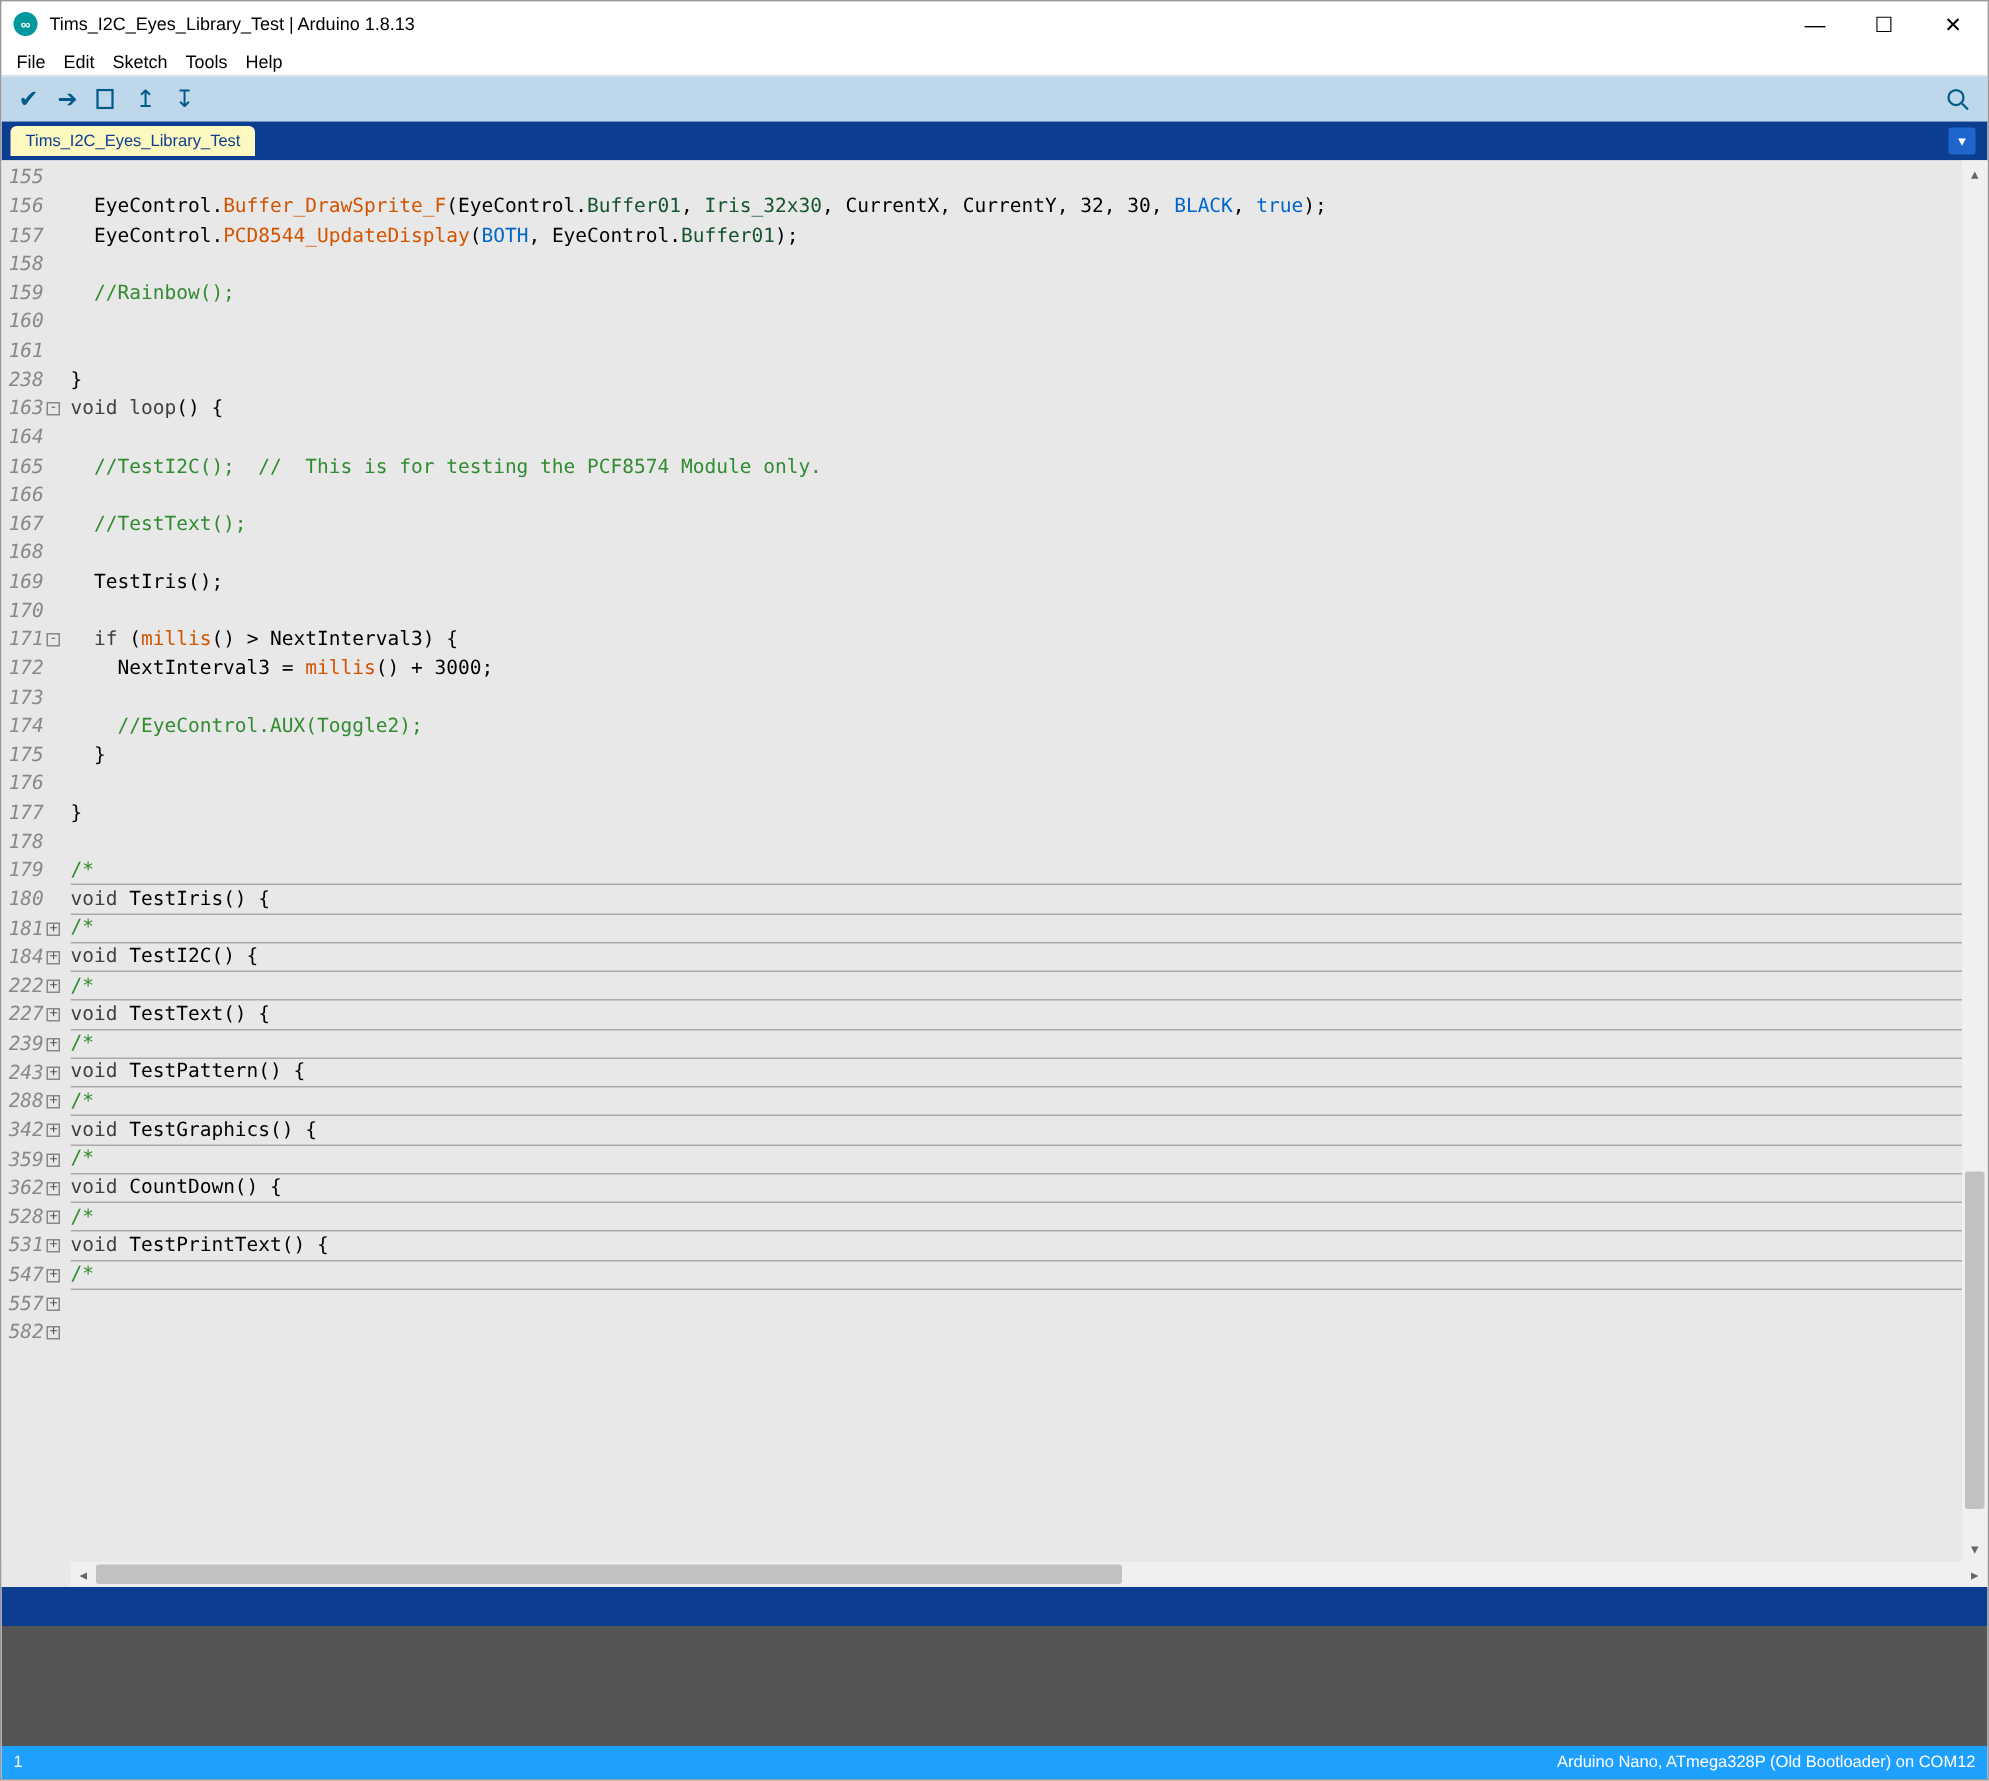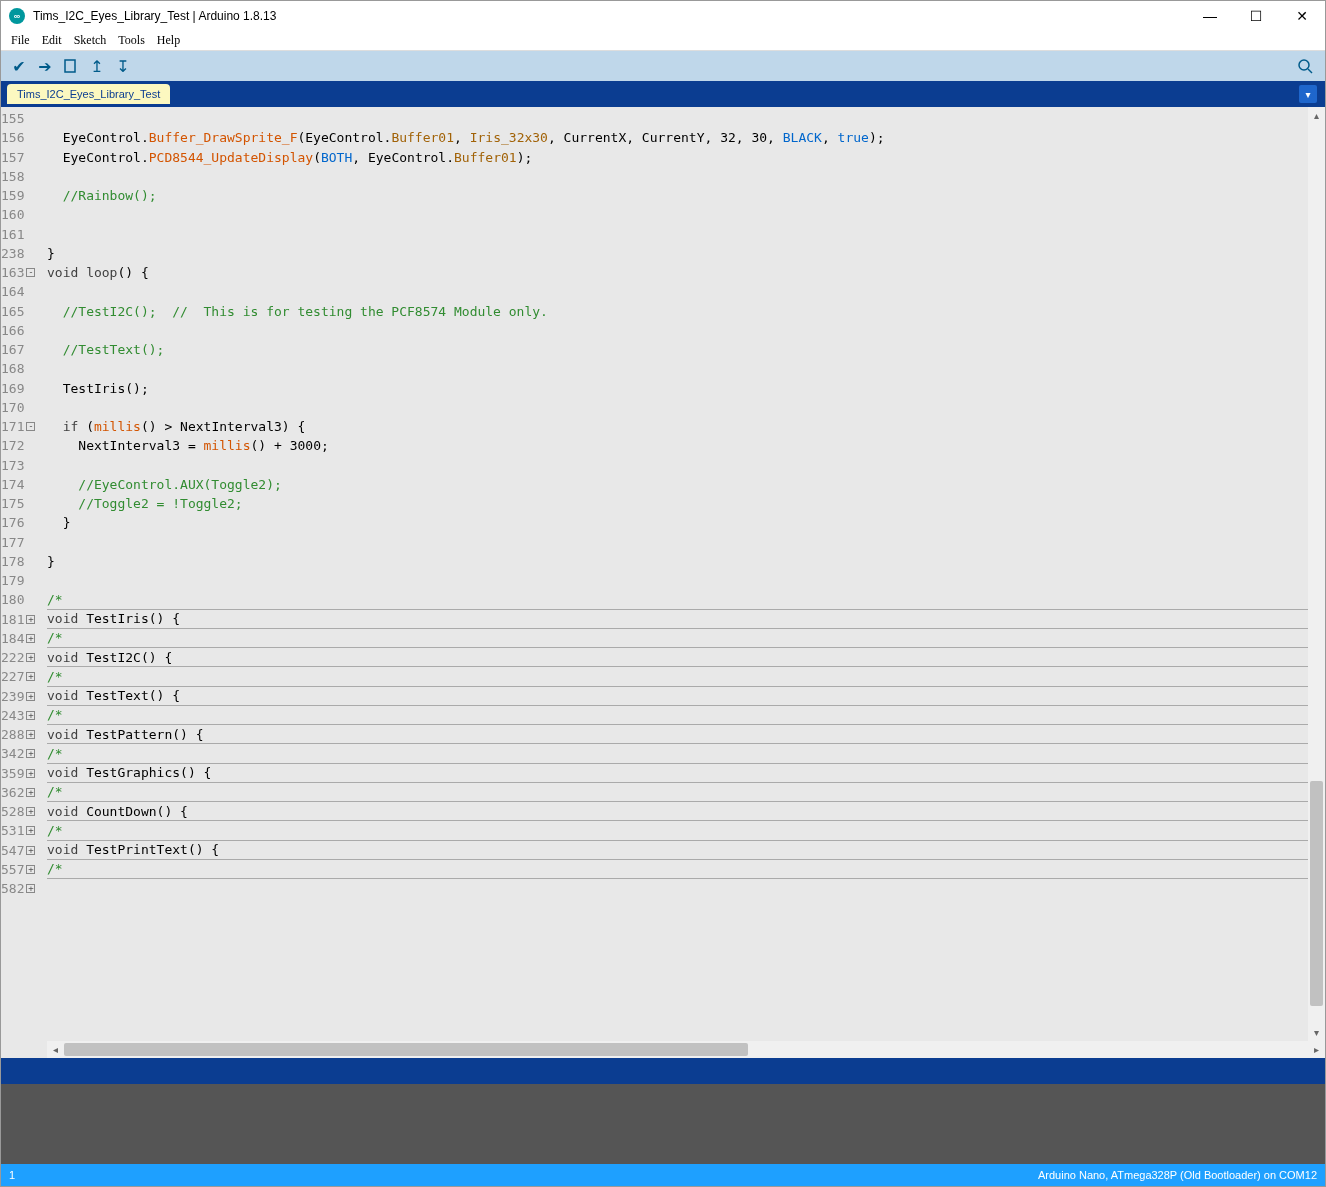--- a/index.html
+++ b/index.html
@@ -4,41 +4,41 @@
 <style>
 * { margin:0; padding:0; box-sizing:border-box; }
 body { font-family:"Segoe UI",Tahoma,sans-serif; font-size:12px; background:#fff; width:1326px; height:1187px; overflow:hidden; display:flex; flex-direction:column; border:1px solid #999;}
 
 .titlebar { height:30px; background:#fff; display:flex; align-items:center; padding:0 0 0 8px; }
 .titlebar .logo { width:16px; height:16px; border-radius:50%; background:#00979d; display:flex; align-items:center; justify-content:center; margin-right:8px;}
 .titlebar .logo::after{content:"∞";color:#fff;font-size:9px;font-weight:bold;}
 .titlebar .title { flex:1; font-size:12px; color:#000;}
 .titlebar .wbtn { width:46px; height:30px; display:flex; align-items:center; justify-content:center; font-size:14px; color:#000; }
 
-.menubar { height:20px; display:flex; align-items:center; padding:0 4px; background:#fff; border-bottom:1px solid #ddd;font-family:Liberation Serif, serif;}
+.menubar { height:20px; display:flex; align-items:center; padding:0 4px; background:#fff; border-bottom:1px solid #ddd;}
 .menubar .mitem { padding:2px 6px; font-size:12px;}
 
 .toolbar { height:30px; background:#bfd7ea; display:flex; align-items:center; padding:0 6px; }
 .toolbar .tbtn { width:24px;height:24px; display:flex;align-items:center;justify-content:center; color:#005b8a; font-size:16px; margin-right:2px;}
 .toolbar .spacer{flex:1;}
 
 .tabstrip { height:26px; background:#0b3d91; display:flex; align-items:center; padding-left:6px; position:relative;}
 .tab { background:#fcf8c0; color:#0b3d91; font-size:11px; padding:4px 10px; border-top-left-radius:4px; border-top-right-radius:4px;}
 .tabstrip .dropdown { position:absolute; right:8px; top:4px; width:18px;height:18px; background:#1e66cc; border-radius:2px; display:flex;align-items:center;justify-content:center;color:#fff;font-size:10px;}
 
 .editor-wrap{flex:1; display:flex; background:#e8e8e8; position:relative;}
 .gutter{width:46px; background:#e8e8e8; text-align:right; color:#888; font-family:Consolas,monospace; font-size:13px; padding-top:2px;}
-.gutter .ln{height:19.25px; padding-right:2px; display:flex; justify-content:flex-start; align-items:center;}
+.gutter .ln{height:19.25px; padding-right:2px; display:flex; justify-content:center; align-items:center;font-style:italic;}
 .gutter .ln .fold{width:9px;height:9px;border:1px solid #888;display:inline-flex;align-items:center;justify-content:center;font-size:9px;line-height:7px;margin-left:2px;color:#555;background:#e8e8e8;}
 .code{flex:1; font-family:Consolas,monospace; font-size:13px; padding-top:2px; overflow:hidden; background:#e8e8e8;}
 .code .line{height:19.25px; white-space:pre; display:flex; align-items:center;}
 .code .line.folded{border-bottom:1px solid #aaa;}
 .tok-kw{color:#404040;}
 .tok-fn{color:#d35400;}
-.tok-id{color:#a16207;}
+.tok-id{color:#14532d;}
 .tok-const{color:#0066cc;}
 .tok-cm{color:#318c31;}
 .tok-pl{color:#000;}
 
 .vscroll{width:17px;background:#f0f0f0;display:flex;flex-direction:column;}
 .vscroll .arrow{height:17px;display:flex;align-items:center;justify-content:center;font-size:10px;color:#666;background:#f0f0f0;}
 .vscroll .track{flex:1;background:#f0f0f0;position:relative;}
 .vscroll .thumb{position:absolute;left:2px;right:2px;background:#c1c1c1;border-radius:2px;}
 .hscroll{height:17px;background:#f0f0f0;display:flex;margin-left:46px;}
 .hscroll .arrow{width:17px;display:flex;align-items:center;justify-content:center;font-size:10px;color:#666;}
@@ -274,21 +274,20 @@
     <div class="line"><span class="tok-cm">  //TestI2C();  //  This is for testing the PCF8574 Module only.</span></div>
     <div class="line"><span class="tok-pl"></span></div>
     <div class="line"><span class="tok-cm">  //TestText();</span></div>
     <div class="line"><span class="tok-pl"></span></div>
     <div class="line"><span class="tok-pl">  TestIris();</span></div>
     <div class="line"><span class="tok-pl"></span></div>
     <div class="line"><span class="tok-pl">  </span><span class="tok-kw">if</span><span class="tok-pl"> (</span><span class="tok-fn">millis</span><span class="tok-pl">() &gt; NextInterval3) {</span></div>
     <div class="line"><span class="tok-pl">    NextInterval3 = </span><span class="tok-fn">millis</span><span class="tok-pl">() + 3000;</span></div>
     <div class="line"><span class="tok-pl"></span></div>
     <div class="line"><span class="tok-cm">    //EyeControl.AUX(Toggle2);</span></div>
-    <div class="line"><span class="tok-cm">    //Toggle2 = !Toggle2;</span></div>
     <div class="line"><span class="tok-pl">  }</span></div>
     <div class="line"><span class="tok-pl"></span></div>
     <div class="line"><span class="tok-pl">}</span></div>
     <div class="line"><span class="tok-pl"></span></div>
     <div class="line folded"><span class="tok-cm">/*</span></div>
     <div class="line folded"><span class="tok-kw">void</span><span class="tok-pl"> TestIris() {</span></div>
     <div class="line folded"><span class="tok-cm">/*</span></div>
     <div class="line folded"><span class="tok-kw">void</span><span class="tok-pl"> TestI2C() {</span></div>
     <div class="line folded"><span class="tok-cm">/*</span></div>
     <div class="line folded"><span class="tok-kw">void</span><span class="tok-pl"> TestText() {</span></div>

